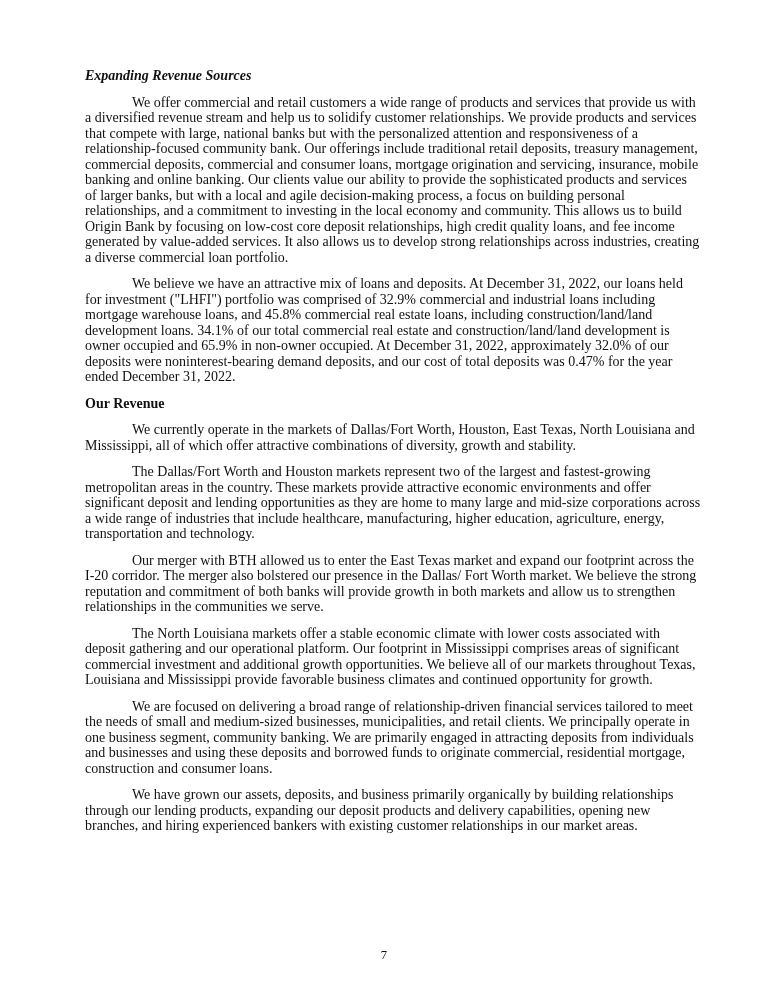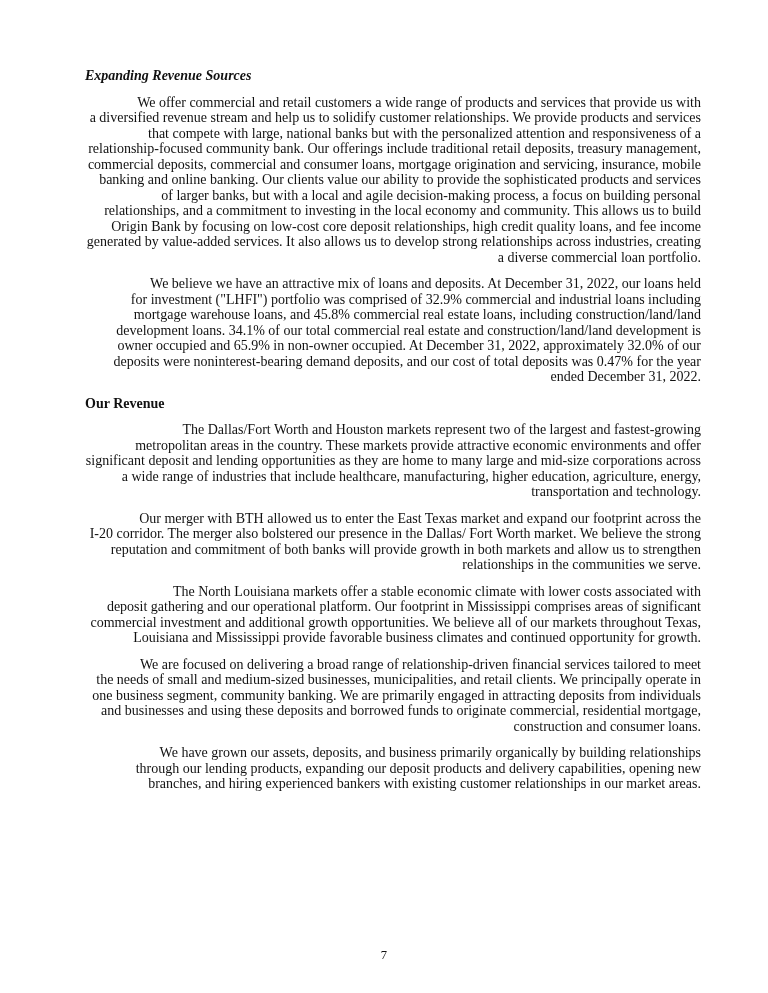--- a/index.html
+++ b/index.html
@@ -3,35 +3,36 @@
 <meta charset="utf-8">
 <style>
   html, body { margin: 0; padding: 0; background: #ffffff; }
   body { width: 768px; height: 993px; position: relative; overflow: hidden; }
   .page {
     position: absolute; left: 85px; top: 68px; width: 616px;
     font-family: "Liberation Serif", serif; font-size: 14px; line-height: 15.5px; color: #111;
   }
   .h-italic { font-weight: bold; font-style: italic; margin: 0 0 11px 0; }
   .h-bold { font-weight: bold; margin: 0 0 11px 0; }
-  p { margin: 0 0 11px 0; text-indent: 47px; text-align: right; }
+  p { margin: 0 0 11px 0; text-indent: 47px; text-align: left; }
   .page-number {
     position: absolute; top: 948px; left: 0; width: 768px; text-align: center;
     font-family: "Liberation Serif", serif; font-size: 12.6px; color: #111;
   }
 </style>
 </head>
 <body>
 
 <div class="page">
   <div class="h-italic">Expanding Revenue Sources</div>
   <p>We offer commercial and retail customers a wide range of products and services that provide us with a diversified revenue stream and help us to solidify customer relationships. We provide products and services that compete with large, national banks but with the personalized attention and responsiveness of a relationship-focused community bank. Our offerings include traditional retail deposits, treasury management, commercial deposits, commercial and consumer loans, mortgage origination and servicing, insurance, mobile banking and online banking. Our clients value our ability to provide the sophisticated products and services of larger banks, but with a local and agile decision-making process, a focus on building personal relationships, and a commitment to investing in the local economy and community. This allows us to build Origin Bank by focusing on low-cost core deposit relationships, high credit quality loans, and fee income generated by value-added services. It also allows us to develop strong relationships across industries, creating a diverse commercial loan portfolio.</p>
   <p>We believe we have an attractive mix of loans and deposits. At December 31, 2022, our loans held for investment ("LHFI") portfolio was comprised of 32.9% commercial and industrial loans including mortgage warehouse loans, and 45.8% commercial real estate loans, including construction/land/land development loans. 34.1% of our total commercial real estate and construction/land/land development is owner occupied and 65.9% in non-owner occupied. At December 31, 2022, approximately 32.0% of our deposits were noninterest-bearing demand deposits, and our cost of total deposits was 0.47% for the year ended December 31, 2022.</p>
 
   <div class="h-bold">Our Revenue</div>
+  <p>We currently operate in the markets of Dallas/Fort Worth, Houston, East Texas, North Louisiana and Mississippi, all of which offer attractive combinations of diversity, growth and stability.</p>
   <p>The Dallas/Fort Worth and Houston markets represent two of the largest and fastest-growing metropolitan areas in the country. These markets provide attractive economic environments and offer significant deposit and lending opportunities as they are home to many large and mid-size corporations across a wide range of industries that include healthcare, manufacturing, higher education, agriculture, energy, transportation and technology.</p>
   <p>Our merger with BTH allowed us to enter the East Texas market and expand our footprint across the I-20 corridor. The merger also bolstered our presence in the Dallas/ Fort Worth market. We believe the strong reputation and commitment of both banks will provide growth in both markets and allow us to strengthen relationships in the communities we serve.</p>
   <p>The North Louisiana markets offer a stable economic climate with lower costs associated with deposit gathering and our operational platform. Our footprint in Mississippi comprises areas of significant commercial investment and additional growth opportunities. We believe all of our markets throughout Texas, Louisiana and Mississippi provide favorable business climates and continued opportunity for growth.</p>
 
   <p>We are focused on delivering a broad range of relationship-driven financial services tailored to meet the needs of small and medium-sized businesses, municipalities, and retail clients. We principally operate in one business segment, community banking. We are primarily engaged in attracting deposits from individuals and businesses and using these deposits and borrowed funds to originate commercial, residential mortgage, construction and consumer loans.</p>
   <p>We have grown our assets, deposits, and business primarily organically by building relationships through our lending products, expanding our deposit products and delivery capabilities, opening new branches, and hiring experienced bankers with existing customer relationships in our market areas.</p>
 </div>
 
 <div class="page-number">7</div>
 

